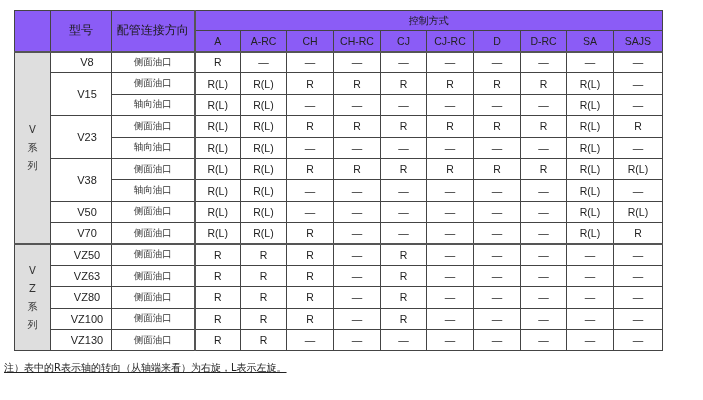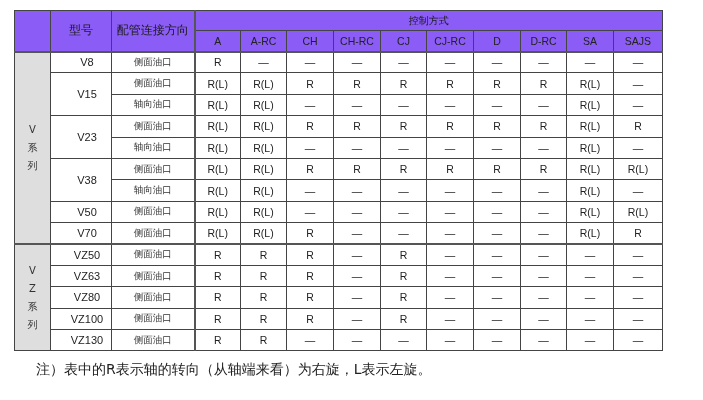--- a/index.html
+++ b/index.html
@@ -61,25 +61,26 @@
     .val-cell {
       font-family: "Liberation Sans", sans-serif;
       font-size: 10.5px;
       color: #222;
     }
     tr.data-row { height: 21.4px; }
     .thick-left { border-left: 2px solid #555 !important; }
     .thick-top td { border-top: 2px solid #555 !important; }
     #note {
       position: absolute;
-      left: 36px;
+      left: 4px;
       top: 361px;
-      font-size: 14px;
+      font-size: 10px;
       color: #222;
       white-space: nowrap;
+      text-decoration: underline;
     }
   </style>
 </head>
 <body>
 
 <table id="spec-table">
   <colgroup>
     <col style="width:36px">
     <col style="width:61px">
     <col style="width:83px">

